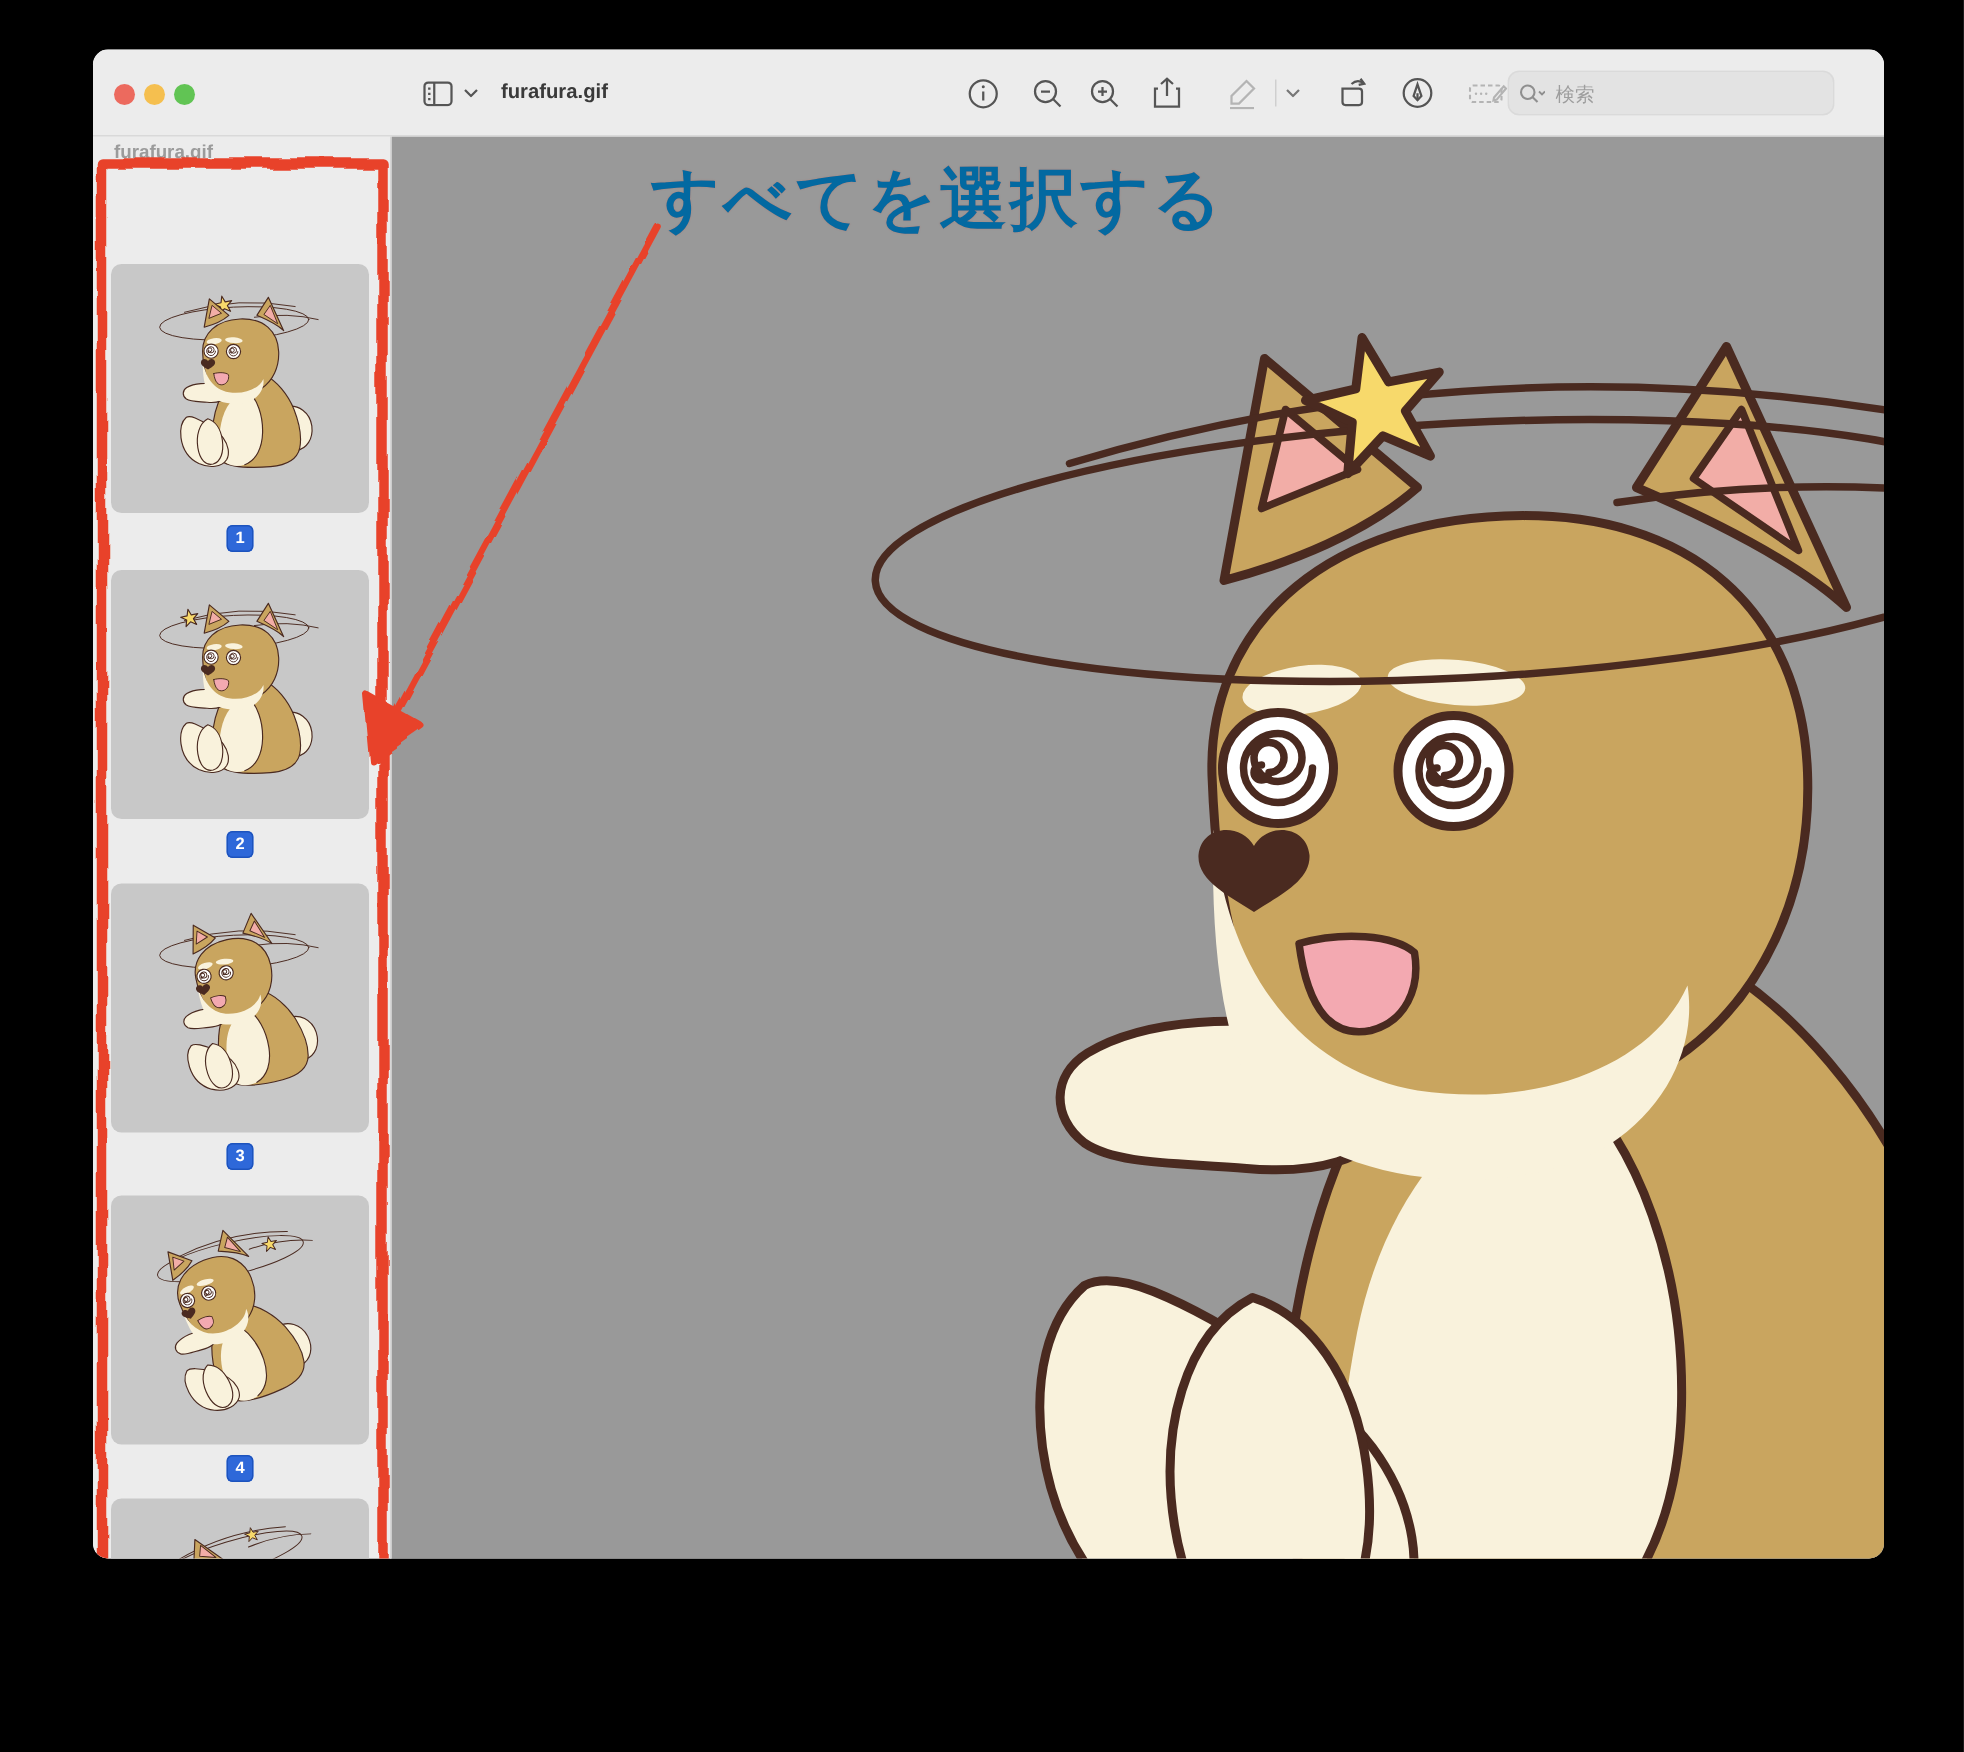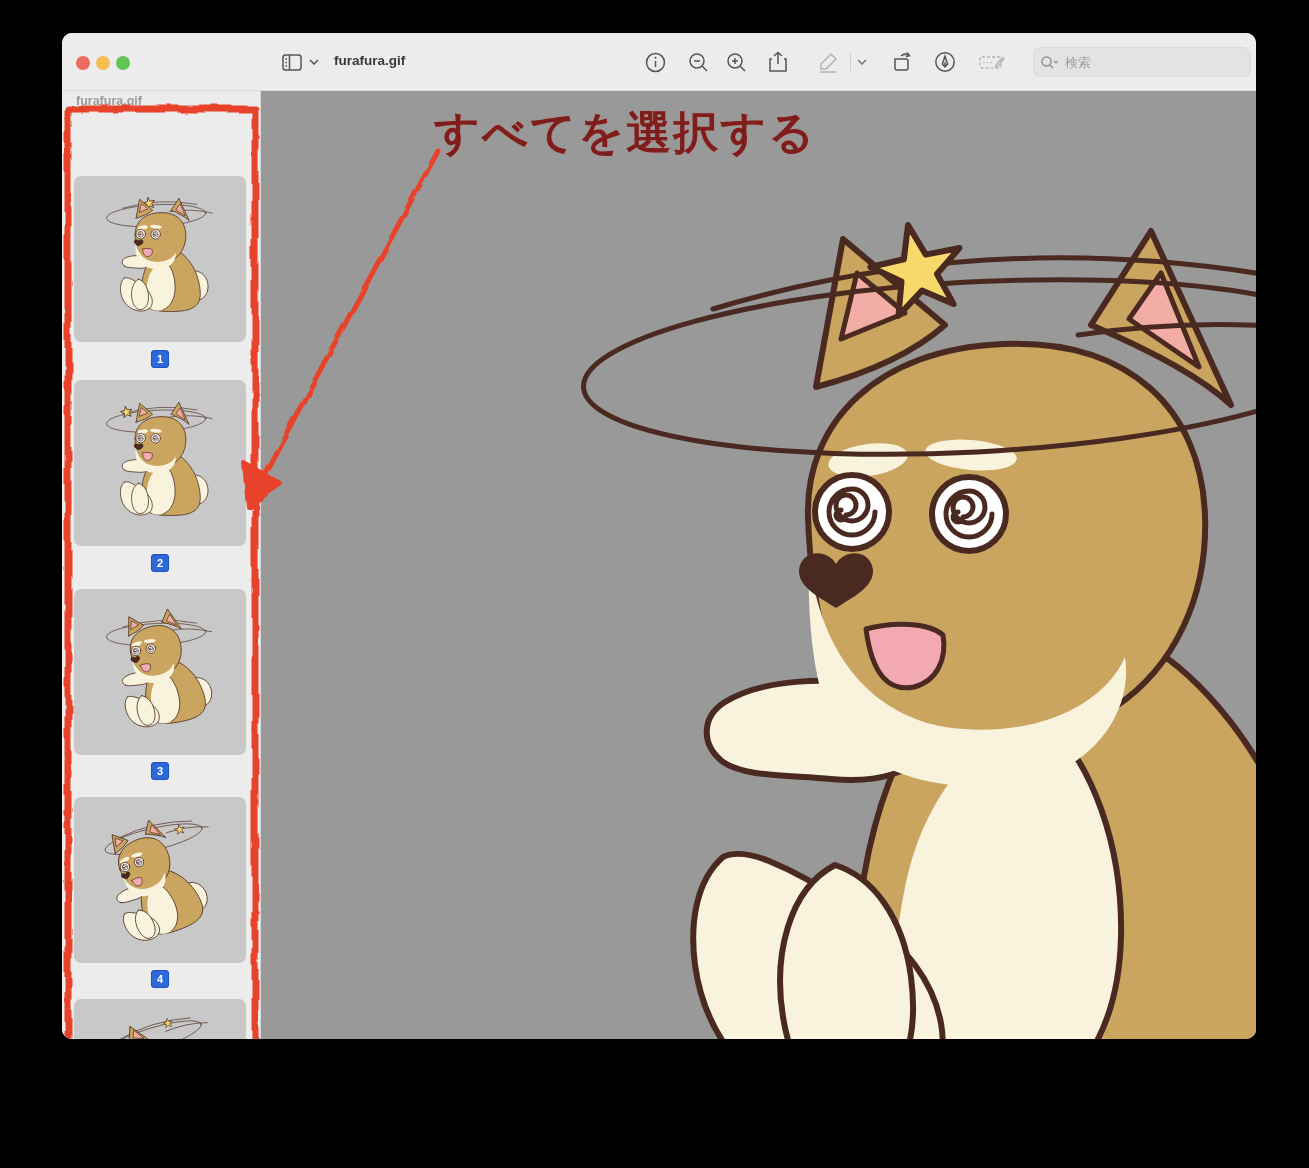--- a/index.html
+++ b/index.html
@@ -15,21 +15,21 @@
   .traffic{position:absolute;top:23px;width:14px;height:14px;border-radius:50%;}
   .t-red{left:14px;background:#ec6a5e;}
   .t-yellow{left:34px;background:#f5bf4f;}
   .t-green{left:54px;background:#61c454;}
   .win-title{position:absolute;left:272px;top:20px;font-size:13.5px;font-weight:700;color:#3a3a3a;}
   .tb-btn{position:absolute;top:15px;width:30px;height:28px;display:flex;align-items:center;
     justify-content:center;color:#555;}
   .tb-btn svg{display:block;}
   .tb-btn.disabled{color:#b4b4b4;}
   .tb-sep{position:absolute;top:20px;width:1px;height:18px;background:#cfcfcf;}
-  .search-field{position:absolute;left:971px;top:14px;width:218px;height:30px;background:#e3e3e3;
+  .search-field{position:absolute;left:943px;top:14px;width:218px;height:30px;background:#e3e3e3;
     border-radius:8px;display:flex;align-items:center;padding:0 8px;box-sizing:border-box;
     box-shadow:inset 0 0 0 1px #dadada;}
   .search-field input{border:none;outline:none;background:transparent;font-size:13px;color:#333;
     width:150px;margin-left:5px;font-family:"Liberation Sans",sans-serif;}
   .search-field input::placeholder{color:#9e9e9e;}
 
   
   .sidebar{position:absolute;left:0;top:57px;width:198px;height:1005px;background:#ececec;
     border-right:1px solid #d6d6d6;z-index:10;}
   .sidebar-filename{position:absolute;left:14px;top:4px;font-size:12.5px;font-weight:700;
@@ -43,21 +43,21 @@
   .corner-plus{position:absolute;left:1px;top:1038px;width:16px;height:16px;border-radius:50%;
     border:1.5px solid #9a9a9a;color:#9a9a9a;font-size:12px;line-height:15px;text-align:center;
     opacity:.75;z-index:40;background:rgba(236,236,236,.6);}
 
   
   .canvas{position:absolute;left:198px;top:57px;width:996px;height:1005px;background:#999999;}
   .main-art{position:absolute;left:313px;top:127px;width:860px;height:900px;overflow:visible;}
 
   
   .red-overlay{position:absolute;left:0;top:0;width:1194px;height:1062px;z-index:50;pointer-events:none;}
-  .annot-text{position:absolute;left:372px;top:70px;z-index:55;color:#7f1d1d;font-size:45px;
+  .annot-text{position:absolute;left:372px;top:70px;z-index:55;color:#0369a1;font-size:45px;
     font-weight:800;letter-spacing:2px;white-space:nowrap;pointer-events:none;
     text-shadow:0 0 1px rgba(232,67,43,.4);}
 </style>
 </head>
 <body>
 
 <svg width="0" height="0" style="position:absolute">
   <defs>
     <filter id="rough" x="-10%" y="-10%" width="120%" height="120%">
       <feTurbulence type="fractalNoise" baseFrequency="0.035" numOctaves="2" result="n"></feTurbulence>

